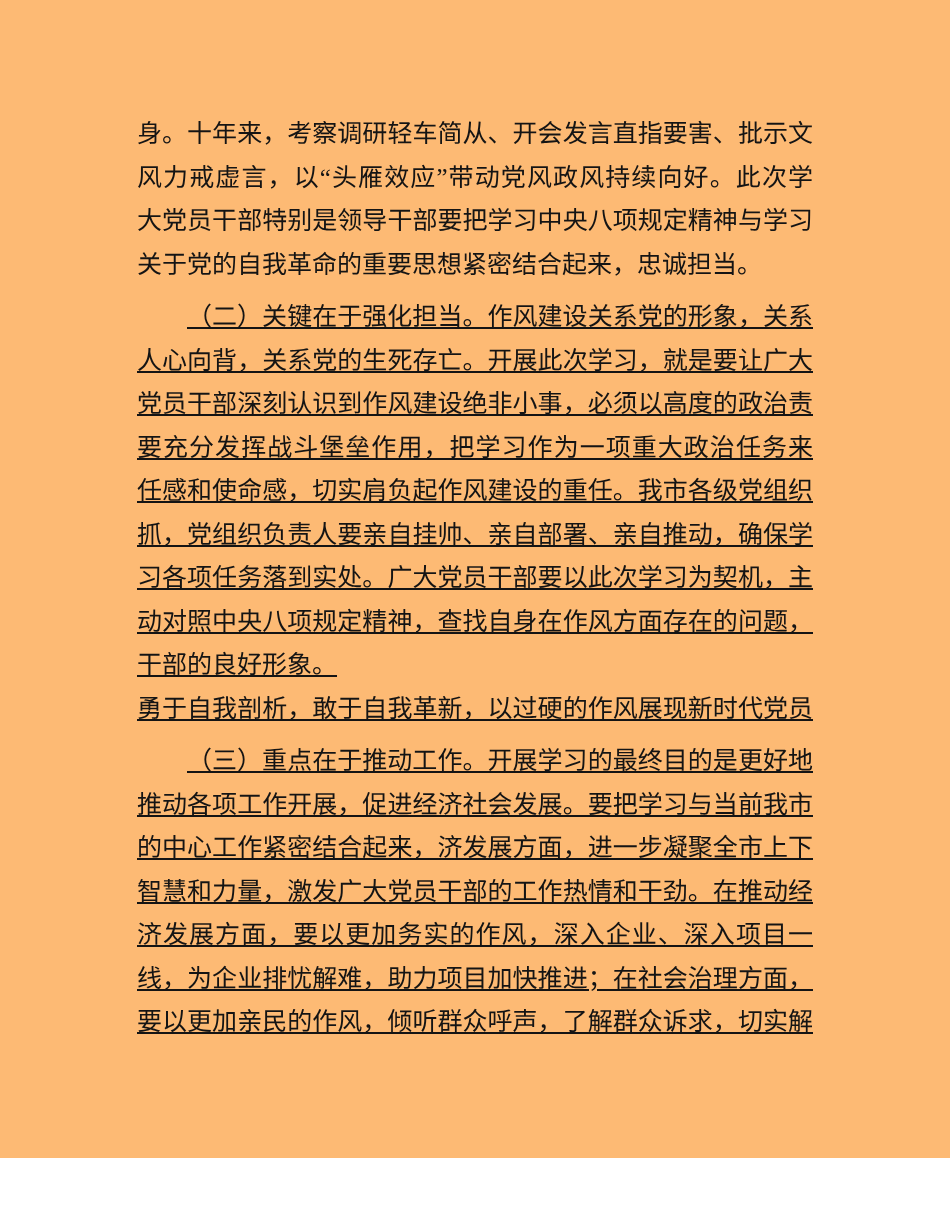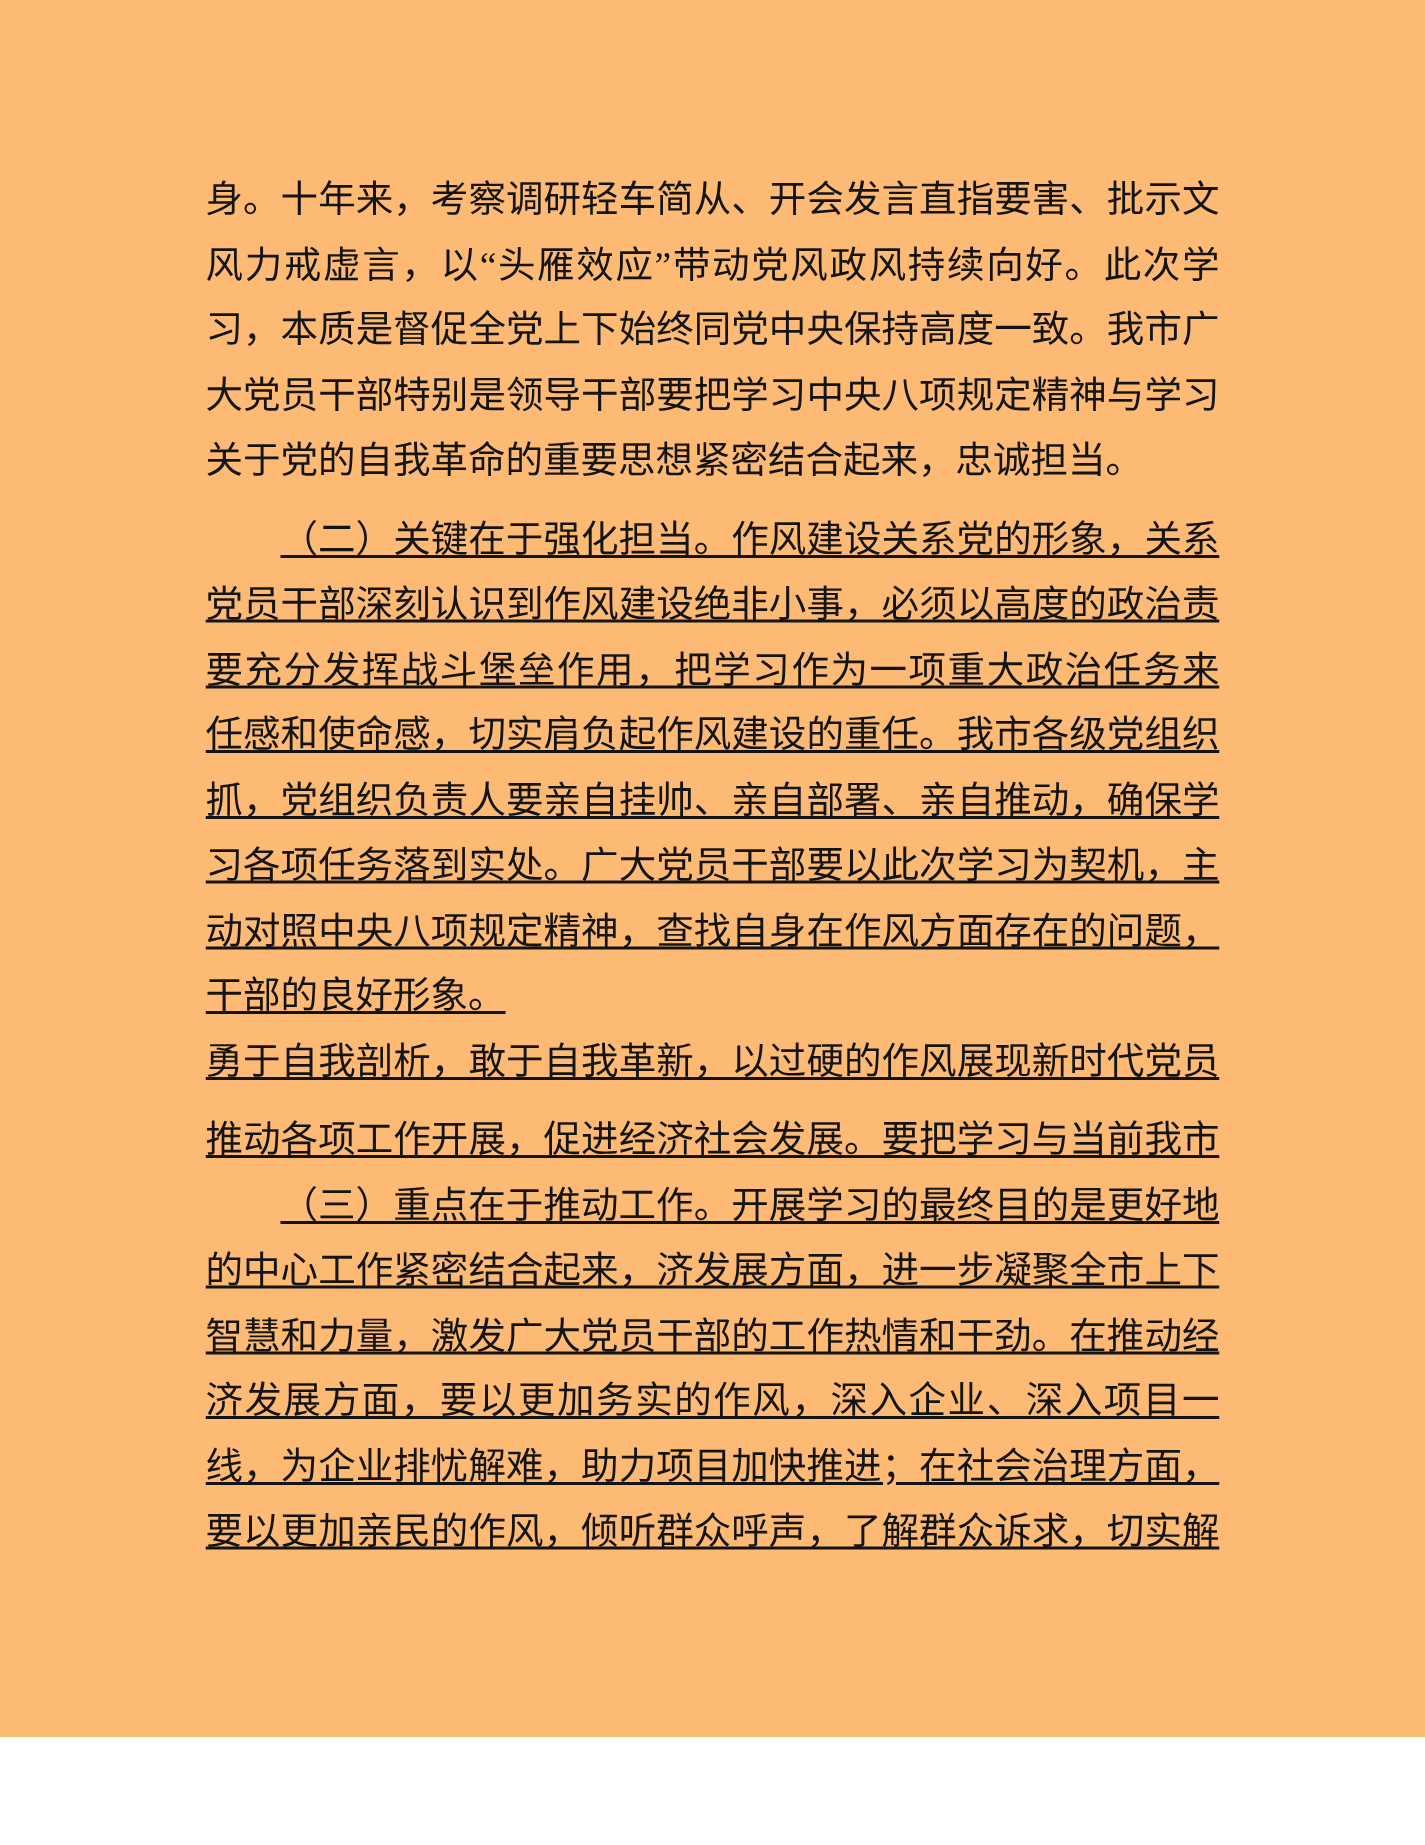--- a/index.html
+++ b/index.html
@@ -38,38 +38,38 @@
   .line.last-short { text-align-last: left; }
 </style>
 </head>
 <body style="background: rgb(255, 255, 255);">
 
 <div class="page">
   <div class="content" id="text-content-root" style="color: rgb(20, 20, 20);">
       <div class="para">
         <div class="line">身。十年来，考察调研轻车简从、开会发言直指要害、批示文</div>
         <div class="line">风力戒虚言，以“头雁效应”带动党风政风持续向好。此次学</div>
-        <div class="line">习，本质是督促全党上下始终同党中央保持高度一致。我市广</div>
         <div class="line">大党员干部特别是领导干部要把学习中央八项规定精神与学习</div>
         <div class="line last-short">关于党的自我革命的重要思想紧密结合起来，忠诚担当。</div>
       </div>
       <div class="para">
         <div class="line indent">（二）关键在于强化担当。作风建设关系党的形象，关系</div>
+        <div class="line">人心向背，关系党的生死存亡。开展此次学习，就是要让广大</div>
         <div class="line">党员干部深刻认识到作风建设绝非小事，必须以高度的政治责</div>
         <div class="line">要充分发挥战斗堡垒作用，把学习作为一项重大政治任务来</div>
         <div class="line">任感和使命感，切实肩负起作风建设的重任。我市各级党组织</div>
         <div class="line">抓，党组织负责人要亲自挂帅、亲自部署、亲自推动，确保学</div>
         <div class="line">习各项任务落到实处。广大党员干部要以此次学习为契机，主</div>
         <div class="line">动对照中央八项规定精神，查找自身在作风方面存在的问题，</div>
         <div class="line last-short">干部的良好形象。</div>
         <div class="line">勇于自我剖析，敢于自我革新，以过硬的作风展现新时代党员</div>
       </div>
       <div class="para">
+        <div class="line indent">（三）重点在于推动工作。开展学习的最终目的是更好地</div>
         <div class="line">推动各项工作开展，促进经济社会发展。要把学习与当前我市</div>
-        <div class="line indent">（三）重点在于推动工作。开展学习的最终目的是更好地</div>
         <div class="line">的中心工作紧密结合起来，济发展方面，进一步凝聚全市上下的</div>
         <div class="line">智慧和力量，激发广大党员干部的工作热情和干劲。在推动经</div>
         <div class="line">济发展方面，要以更加务实的作风，深入企业、深入项目一</div>
         <div class="line">线，为企业排忧解难，助力项目加快推进；在社会治理方面，</div>
         <div class="line">要以更加亲民的作风，倾听群众呼声，了解群众诉求，切实解</div>
       </div>
     </div>
 </div>
 
 </body></html>

